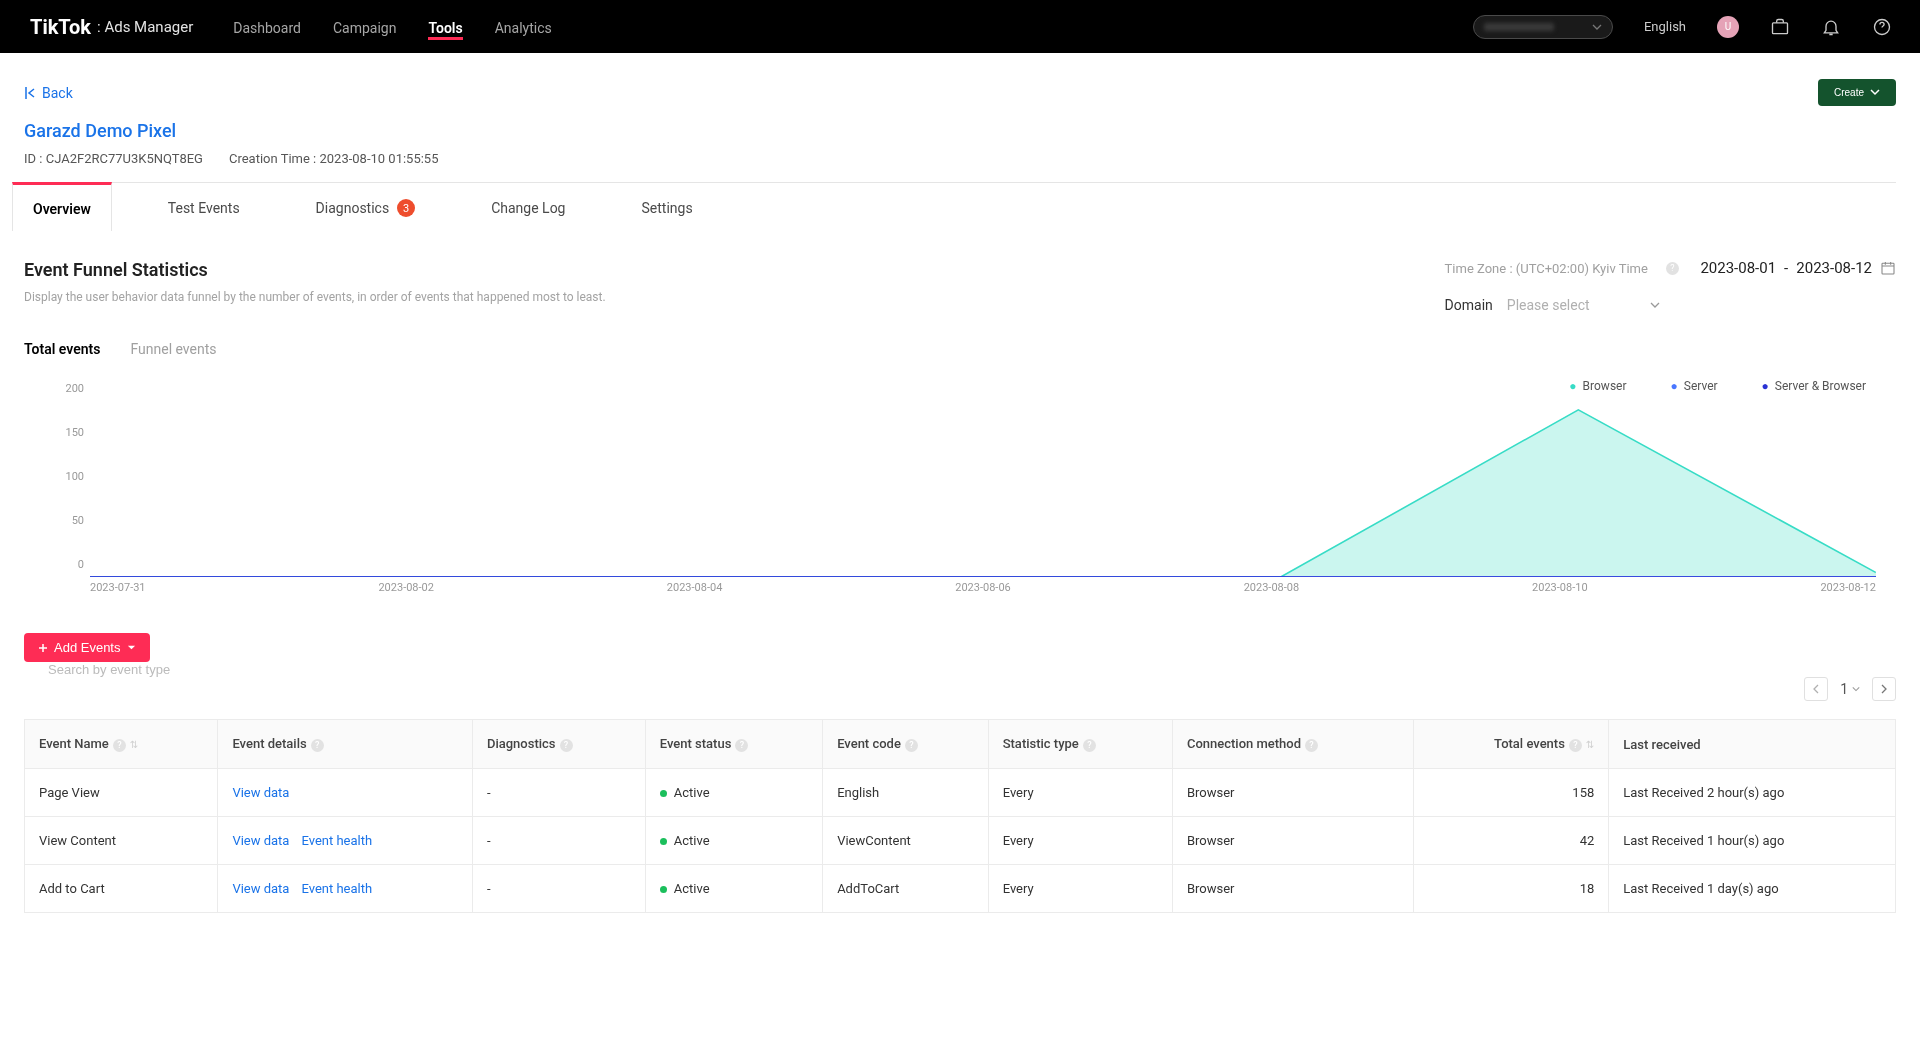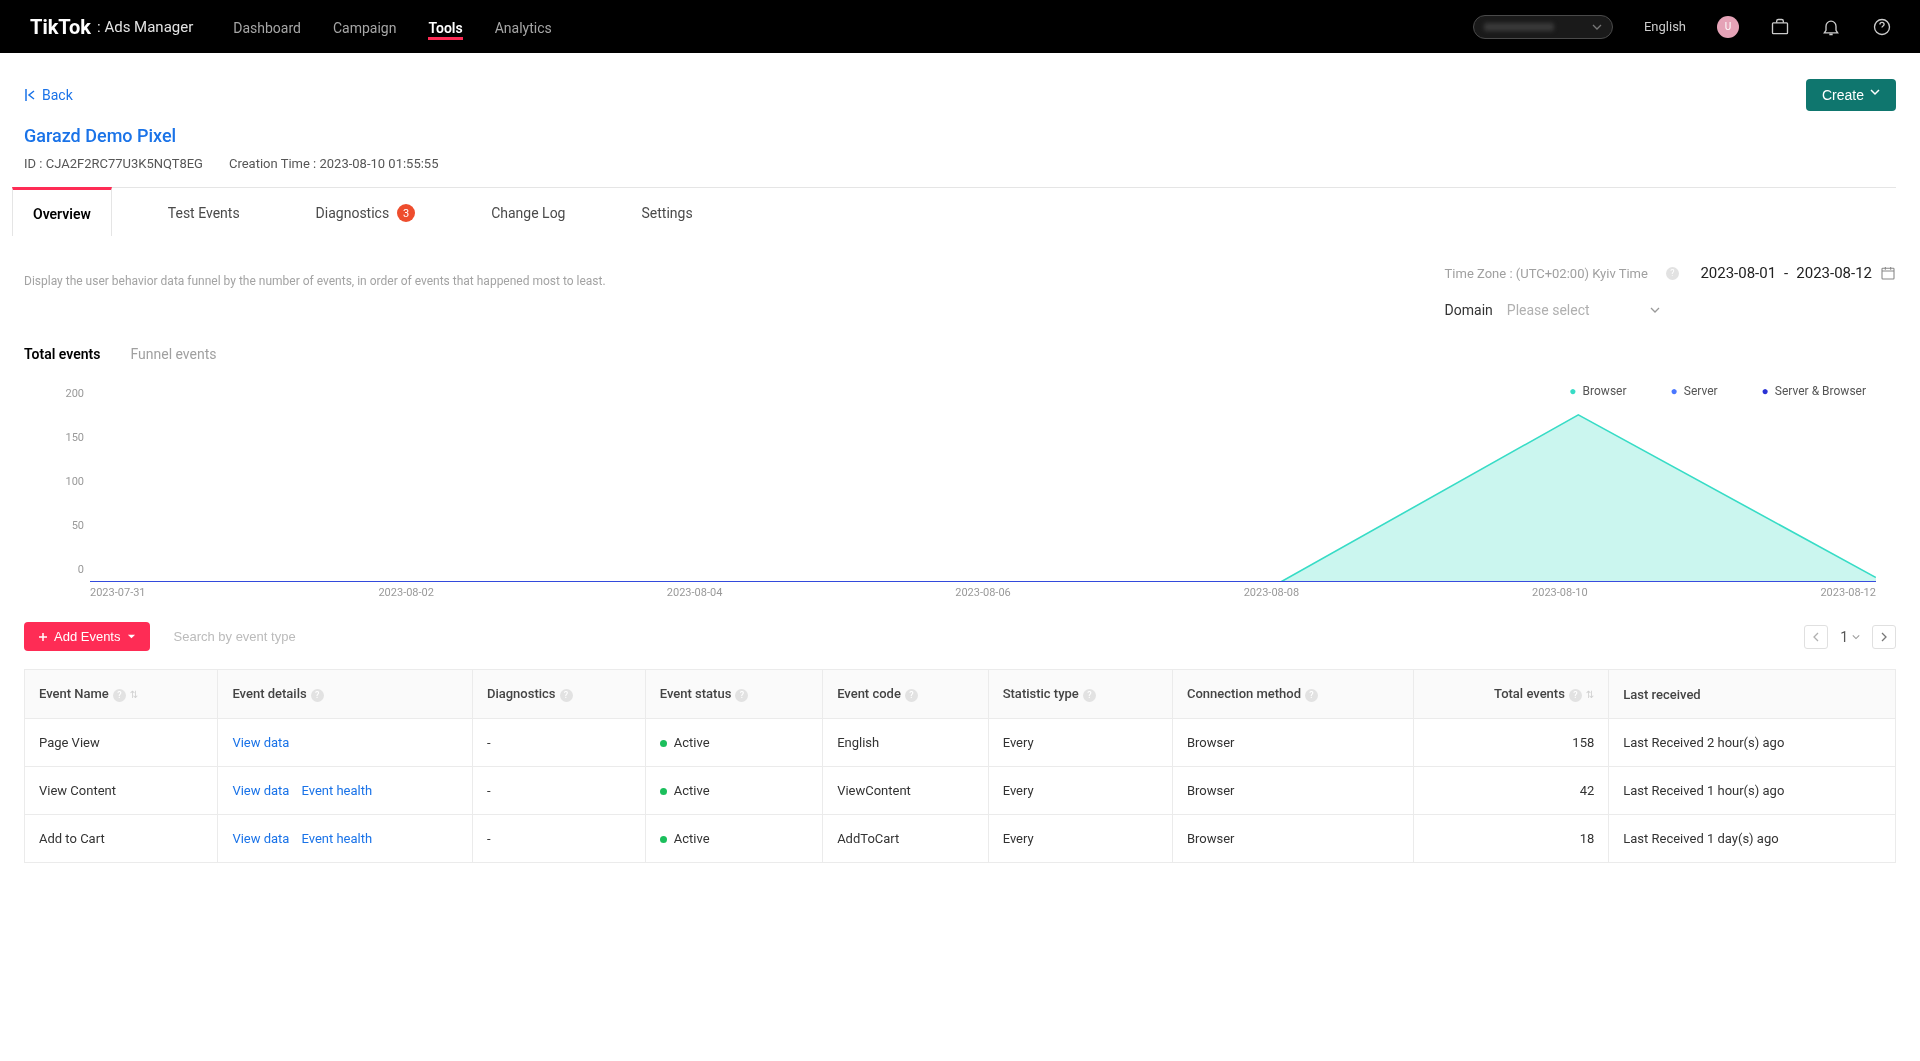--- a/index.html
+++ b/index.html
@@ -18,21 +18,21 @@
 .acct-select svg { margin-left:auto; }
 .acct-blur { width:70px; height:8px; background:#3a3a3a; border-radius:2px; filter:blur(2px); }
 .lang { color:#ccc; font-size:13px; }
 .avatar { width:22px; height:22px; border-radius:50%; background:#e5a3b7; display:flex; align-items:center; justify-content:center; font-size:10px; color:#fff; }
 .topicon { color:#ccc; cursor:pointer; }
 
 
 .page { padding:0 24px; }
 .back-row { display:flex; align-items:center; padding:26px 0 14px; }
 .back-link { color:#1a73e8; font-size:14px; display:flex; align-items:center; gap:6px; cursor:pointer; }
-.create-btn { margin-left:auto; background:#0f766e; color:#fff; border:none; border-radius:4px; padding:8px 16px; font-size:14px; display:flex; gap:6px; cursor:pointer; }
+.create-btn { margin-left:auto; background:#14532d; color:#fff; border:none; border-radius:4px; padding:8px 16px; font-size:10px; display:flex; gap:6px; cursor:pointer; }
 .pixel-title { color:#1a73e8; font-size:18px; font-weight:500; margin-bottom:10px; }
 .pixel-meta { color:#565656; font-size:13px; display:flex; gap:26px; padding-bottom:16px; border-bottom:1px solid #e5e5e5; }
 
 
 .tabs { display:flex; gap:36px; margin-top:0; margin-left:-12px; border-bottom:0; }
 .tab { padding:16px 20px 14px; font-size:14px; color:#4a4a4a; cursor:pointer; position:relative; display:flex; align-items:center; gap:8px; }
 .tab.active { color:#000; font-weight:600; border-top:3px solid #fe2c55; border-left:1px solid #e5e5e5; border-right:1px solid #e5e5e5; margin-top:-1px; }
 .tab-badge { background:#ee4d2d; color:#fff; border-radius:50%; width:18px; height:18px; display:inline-flex; align-items:center; justify-content:center; font-size:11px; }
 
 
@@ -57,21 +57,21 @@
 .lg-browser::before { color:#37dcc6; }
 .lg-server::before { color:#4a77ff; }
 .lg-both::before { color:#2a32d4; }
 .chart { position:relative; height:200px; width:100%; }
 .y-axis { position:absolute; left:20px; top:0; bottom:24px; width:40px; }
 .y-tick { position:absolute; right:0; font-size:11px; color:#999; transform:translateY(-50%); }
 .plot { position:absolute; left:66px; right:20px; top:0; bottom:24px; }
 .x-axis { position:absolute; left:66px; right:20px; bottom:0; height:20px; display:flex; justify-content:space-between; font-size:11px; color:#999; }
 
 
-.tbl-controls { display:flex; align-items:center; margin-top:16px; }
+.tbl-controls { display:flex; align-items:flex-start; margin-top:32px;flex-direction:column; }
 .add-events-btn { background:#fe2c55; color:#fff; border:none; border-radius:4px; padding:7px 14px; font-size:13px; display:flex; align-items:center; gap:6px; cursor:pointer; }
 .search-in { margin-left:24px; border:none; outline:none; font-size:13px; width:220px; color:#666; }
 .search-in::placeholder { color:#bbb; }
 .pager { margin-left:auto; display:flex; align-items:center; gap:12px; font-size:14px; color:#555; }
 .pager-btn { width:24px; height:24px; border:1px solid #e0e0e0; border-radius:3px; display:flex; align-items:center; justify-content:center; color:#b0b0b0; cursor:pointer; }
 .pager-num { display:flex; align-items:center; gap:4px; }
 
 
 table { width:100%; border-collapse:collapse; margin-top:18px;border-radius:26px; }
 th, td { text-align:left; padding:16px 14px; font-size:13px; border:1px solid #ebebeb; }
@@ -165,20 +165,21 @@
     <div class="tab">
         <span>Change Log</span>
       </div>
     <div class="tab">
         <span>Settings</span>
       </div>
   </div>
 
   <div class="stats-head">
     <div>
+      <div class="stats-title">Event Funnel Statistics</div>
       <div class="stats-desc">Display the user behavior data funnel by the number of events, in order of events that happened most to least.</div>
     </div>
     <div class="stats-right">
       <span class="tz">
         <span>Time Zone : (UTC+02:00) Kyiv Time</span>
         <span class="info-ic">?</span>
       </span>
       <span class="daterange">
         <span>2023-08-01</span>
         <span>-</span>

